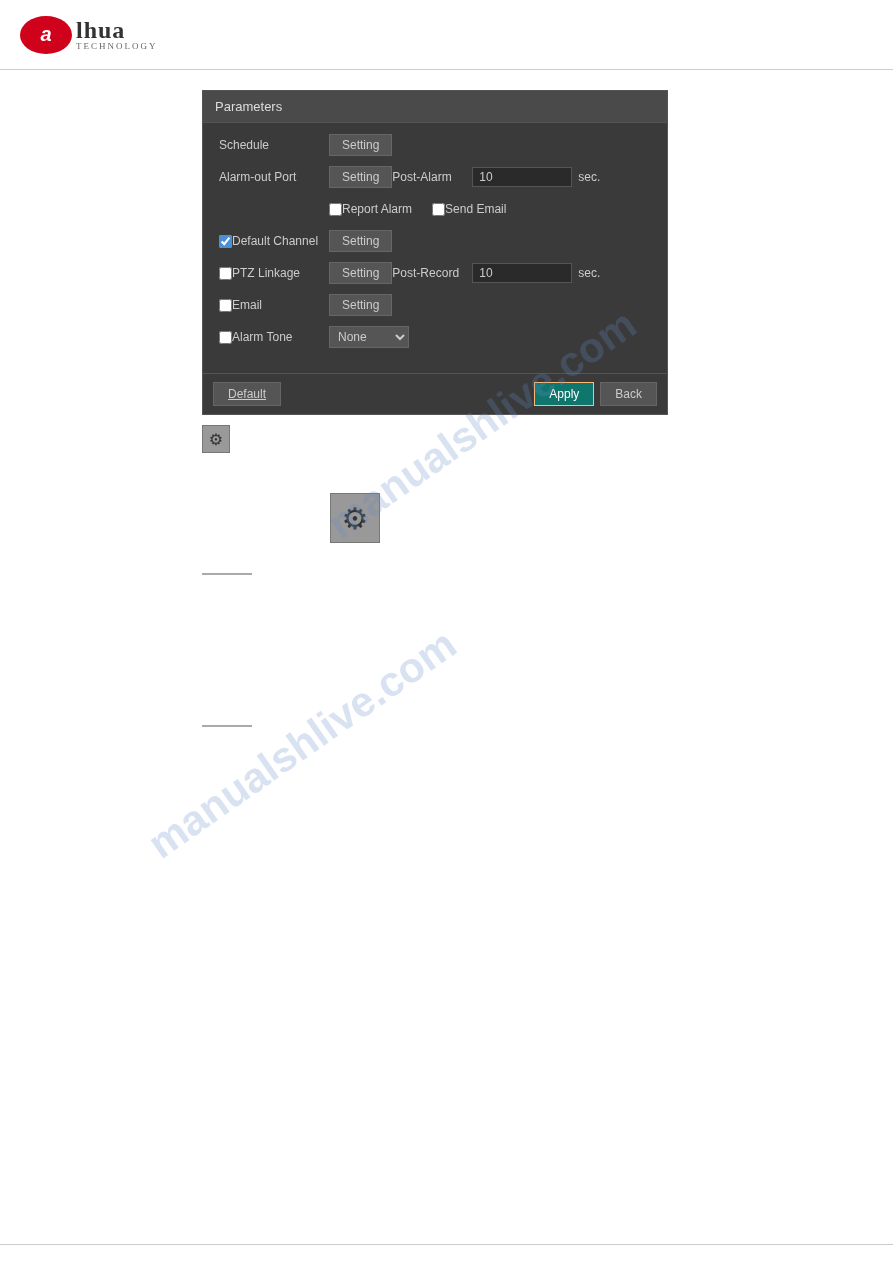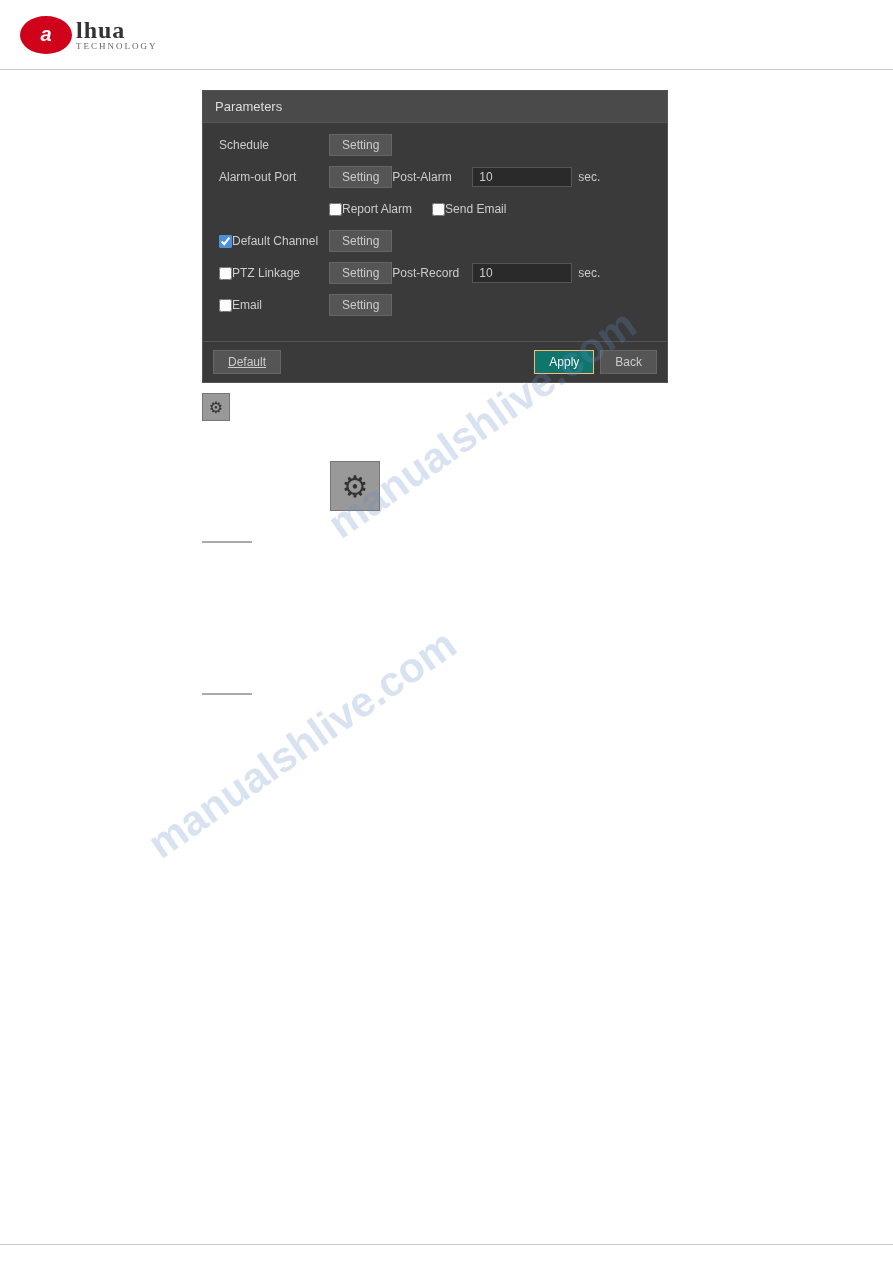--- a/index.html
+++ b/index.html
@@ -306,20 +306,29 @@
 
       <div class="param-row">
         <div class="checkbox-item" style="width:110px;">
           <input type="checkbox" id="tour" style="">
           <label for="tour">Email</label>
         </div>
         <button class="param-btn">Setting</button>
       </div>
 
 
+      <div class="param-row">
+        <div class="checkbox-item" style="width:110px;">
+          <input type="checkbox" id="alarmTone" style="">
+          <label for="alarmTone">Alarm Tone</label>
+        </div>
+        <select class="param-select">
+          <option>None</option>
+        </select>
+      </div>
 
     </div>
 
     <div class="params-footer">
       <div class="footer-left">
         <button class="btn-default">Default</button>
       </div>
       <div class="footer-right">
         <button class="btn-apply">Apply</button>
         <button class="btn-back">Back</button>

